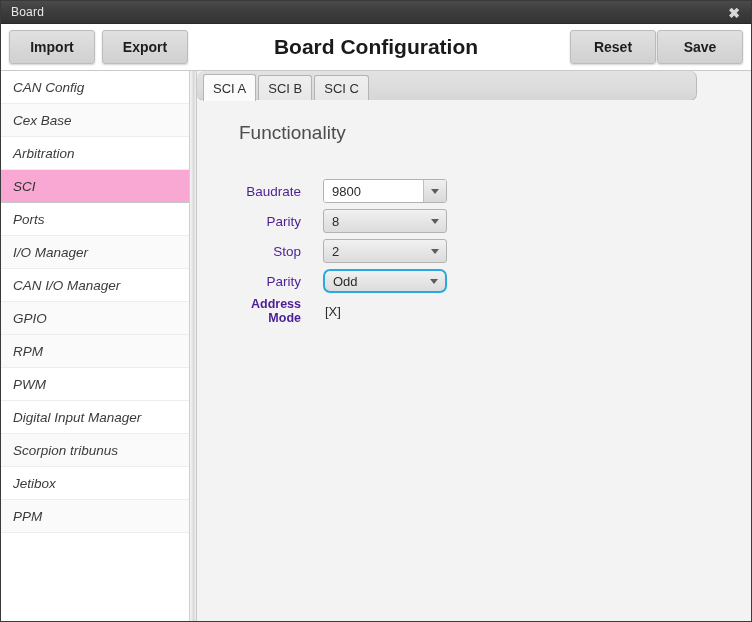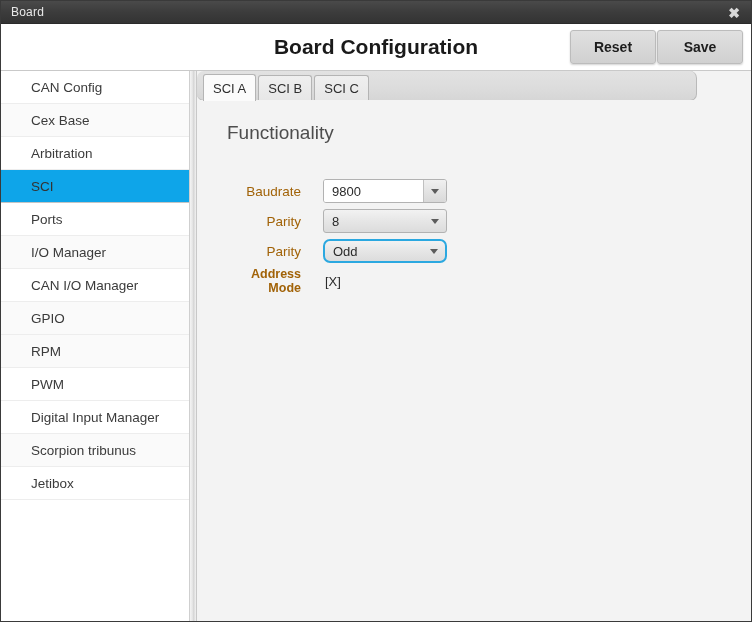--- a/index.html
+++ b/index.html
@@ -123,32 +123,33 @@
     width: 188px;
     flex: 0 0 188px;
     background: #ffffff;
     border-right: 1px solid #cfcfcf;
     overflow: hidden;
   }
   .side-item {
     height: 33px;
     display: flex;
     align-items: center;
-    padding-left: 30px;
+    padding-left: 12px;
     font-size: 13.5px;
     color: #3b3b3b;
     border-bottom: 1px solid #ededed;
     box-sizing: border-box;
     cursor: pointer;
     user-select: none;
     background: #ffffff;
+    font-style: italic;
   }
   .side-item.alt { background: #fafafa; }
   .side-item.active {
-    background: #0ea5e9;
+    background: #f9a8d4;
     color: #333333;
     border-bottom: 1px solid #c4c4c4;
   }
 
   
   #splitter {
     width: 6px;
     flex: 0 0 6px;
     background: linear-gradient(to right, #f4f4f4 0%, #e6e6e6 40%, #d6d6d6 60%, #f2f2f2 100%);
     cursor: col-resize;
@@ -211,21 +212,21 @@
   #panel {
     position: absolute;
     left: 0;
     top: 29px;
     right: 0;
     bottom: 0;
     background: #f3f3f3;
   }
   #section-heading {
     position: absolute;
-    left: 30px;
+    left: 42px;
     top: 22px;
     font-size: 19px;
     color: #4d4d4d;
   }
 
   
   #form {
     position: absolute;
     left: 30px;
     top: 76px;
@@ -234,21 +235,21 @@
     display: flex;
     align-items: center;
     height: 30px;
     margin-bottom: 0px;
   }
   .form-label {
     width: 96px;
     text-align: right;
     padding-right: 22px;
     font-size: 13.5px;
-    color: #a16207;
+    color: #4c1d95;
     box-sizing: border-box;
   }
   .form-label.bold { font-weight: bold; font-size: 12.5px; }
 
   
   .combo {
     position: relative;
     width: 124px;
     height: 24px;
     box-sizing: border-box;
@@ -320,20 +321,24 @@
 <body>
 
 <div id="app-window">
 
   <div id="title-bar">
     <span class="win-title">Board</span>
     <span class="close-btn">✖</span>
   </div>
 
   <div id="toolbar">
+    <div class="tb-left">
+      <div class="tb-btn">Import</div>
+      <div class="tb-btn">Export</div>
+    </div>
     <div id="page-title">Board Configuration</div>
     <div class="tb-right">
       <div class="tb-btn">Reset</div>
       <div class="tb-btn">Save</div>
     </div>
   </div>
 
   <div id="body-split">
 
     <div id="sidebar">
@@ -343,20 +348,21 @@
         <div class="side-item active">SCI</div>
         <div class="side-item">Ports</div>
         <div class="side-item alt">I/O Manager</div>
         <div class="side-item">CAN I/O Manager</div>
         <div class="side-item alt">GPIO</div>
         <div class="side-item alt">RPM</div>
         <div class="side-item">PWM</div>
         <div class="side-item">Digital Input Manager</div>
         <div class="side-item alt">Scorpion tribunus</div>
         <div class="side-item">Jetibox</div>
+        <div class="side-item alt">PPM</div>
       </div>
 
     <div id="splitter"></div>
 
     <div id="content">
 
       <div id="tab-strip">
           <div class="tab active">SCI A</div>
           <div class="tab">SCI B</div>
           <div class="tab">SCI C</div>
@@ -380,20 +386,29 @@
           <div class="form-row">
             <div class="form-label">Parity</div>
             <div class="combo">
               <div class="combo-value">8</div>
               <div class="arrow">
                   <span class="arrow-glyph"></span>
                 </div>
             </div>
           </div>
 
+          <div class="form-row">
+            <div class="form-label">Stop</div>
+            <div class="combo">
+              <div class="combo-value">2</div>
+              <div class="arrow">
+                  <span class="arrow-glyph"></span>
+                </div>
+            </div>
+          </div>
 
           <div class="form-row">
             <div class="form-label">Parity</div>
             <div class="combo focused">
               <div class="combo-value">Odd</div>
               <div class="arrow">
                   <span class="arrow-glyph"></span>
                 </div>
             </div>
           </div>

